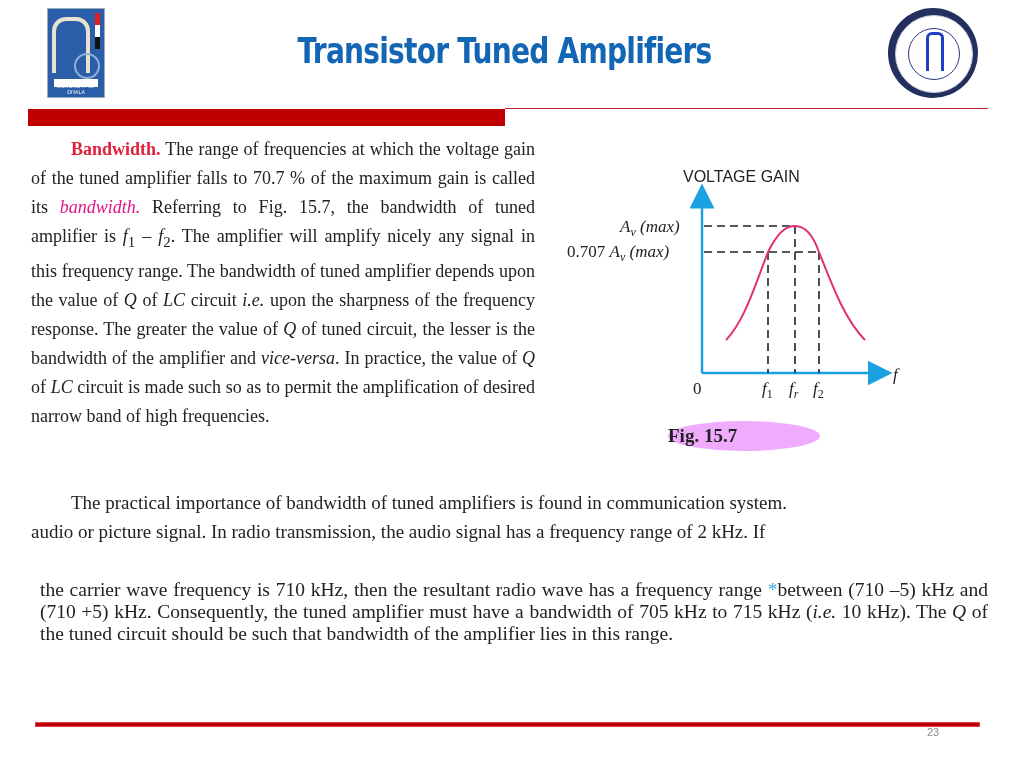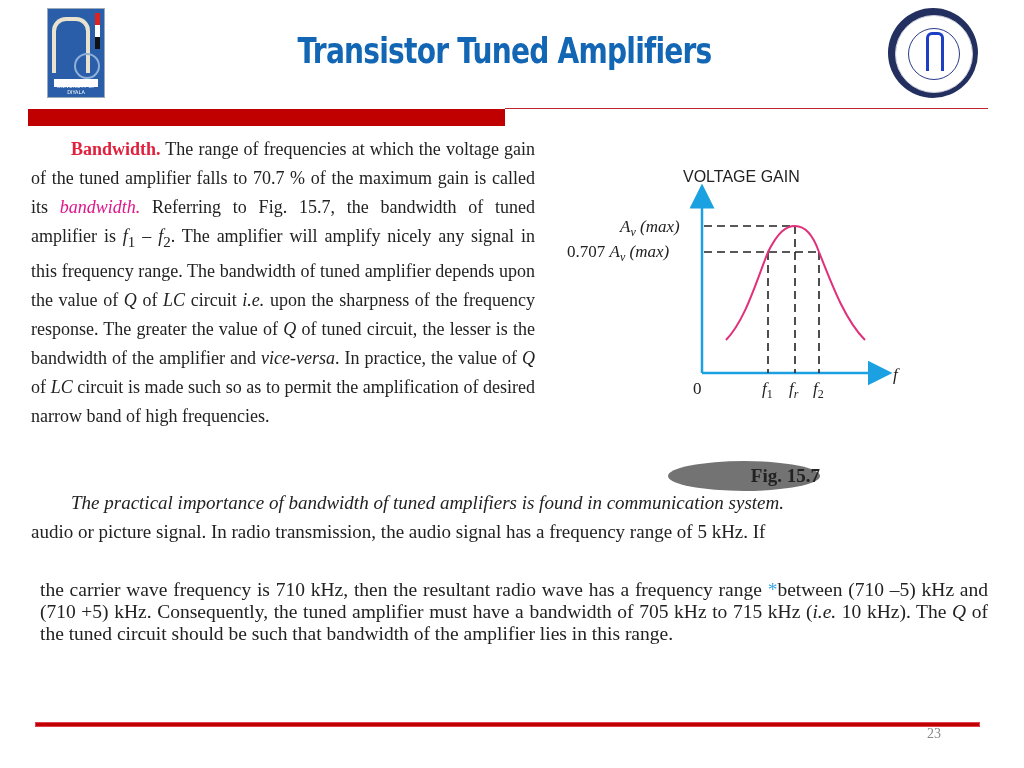--- a/index.html
+++ b/index.html
@@ -20,22 +20,22 @@
   .red-line { left:505px; top:108px; width:483px; height:1px; background:#c0262d; }
   .para1 { left:31px; top:135px; width:504px; font-size:18px; line-height:29px; text-align:justify; }
   .para1 .indent { display:inline-block; width:40px; }
   .bw-head { color:#e0203d; font-weight:bold; }
   .pink-it { color:#e0168a; font-style:italic; }
   .it { font-style:italic; }
   .para2 { left:31px; top:488px; width:900px; font-size:19px; line-height:29px; }
   .para3 { left:40px; top:579px; width:948px; font-size:19.5px; line-height:22px; text-align:justify; text-align-last:left; }
   .star { color:#3aa6e8; }
   .foot-line { left:36px; top:723px; width:943px; height:3px; background:#c00000; box-shadow:0 0 0 1px #e04050; }
-  .page-num { left:927px; top:726px; font-family:Liberation Serif, serif; font-size:14px; color:#888; }
-  .fig-caption { left:668px; top:421px; width:152px; height:30px; border-radius:50%; background:#737373; text-align:right; line-height:30px; font-weight:bold; font-size:19px;margin-top:40px; }
+  .page-num { left:927px; top:726px; font-family:Liberation Sans, sans-serif; font-size:11px; color:#888; }
+  .fig-caption { left:668px; top:421px; width:152px; height:30px; border-radius:50%; background:#f0abfc; text-align:left; line-height:30px; font-weight:bold; font-size:19px; }
   .chart-svg { left:560px; top:150px; }
   .axis-title { font-family:"Liberation Sans", sans-serif; font-size:16px; fill:#222; }
   .lbl { font-family:"Liberation Serif", serif; font-size:17px; fill:#222; }
 </style>
 </head>
 <body>
 
 <div class="abs logo-left">
   <div class="arch"></div>
   <div class="flag"></div>
@@ -83,20 +83,20 @@
 
   <text class="lbl" x="693" y="394">0</text>
   <text class="lbl" x="762" y="394"><tspan font-style="italic">f</tspan><tspan font-size="12" dy="4">1</tspan></text>
   <text class="lbl" x="789" y="394"><tspan font-style="italic">f</tspan><tspan font-size="12" font-style="italic" dy="4">r</tspan></text>
   <text class="lbl" x="813" y="394"><tspan font-style="italic">f</tspan><tspan font-size="12" dy="4">2</tspan></text>
   <text class="lbl" x="893" y="380" font-style="italic" font-size="20">f</text>
 </svg>
 <div class="abs fig-caption">Fig. 15.7</div>
 
 <div class="abs para2">
-  <div style="padding-left:40px;font-style:italic;"><span>The practical importance of bandwidth of tuned amplifiers is found in communication system.</span></div>
-  <div><span>audio or picture signal.  In radio transmission, the audio signal has a frequency range of 5 kHz.  If</span></div>
+  <div style="padding-left:40px;"><span>The practical importance of bandwidth of tuned amplifiers is found in communication system.</span></div>
+  <div><span>audio or picture signal.  In radio transmission, the audio signal has a frequency range of 2 kHz.  If</span></div>
 </div>
 
 <div class="abs para3"><span>the carrier wave frequency is 710 kHz, then the resultant radio wave has a frequency range </span><span class="star">*</span><span>between (710 –5) kHz and (710 +5) kHz.  Consequently, the tuned amplifier must have a bandwidth of 705 kHz to 715 kHz (</span><span class="it">i.e.</span><span> 10 kHz).  The </span><span class="it">Q</span><span> of the tuned circuit should be such that bandwidth of the amplifier lies in this range.</span></div>
 
 <div class="abs foot-line"></div>
 <div class="abs page-num">23</div>
 
 </body></html>

